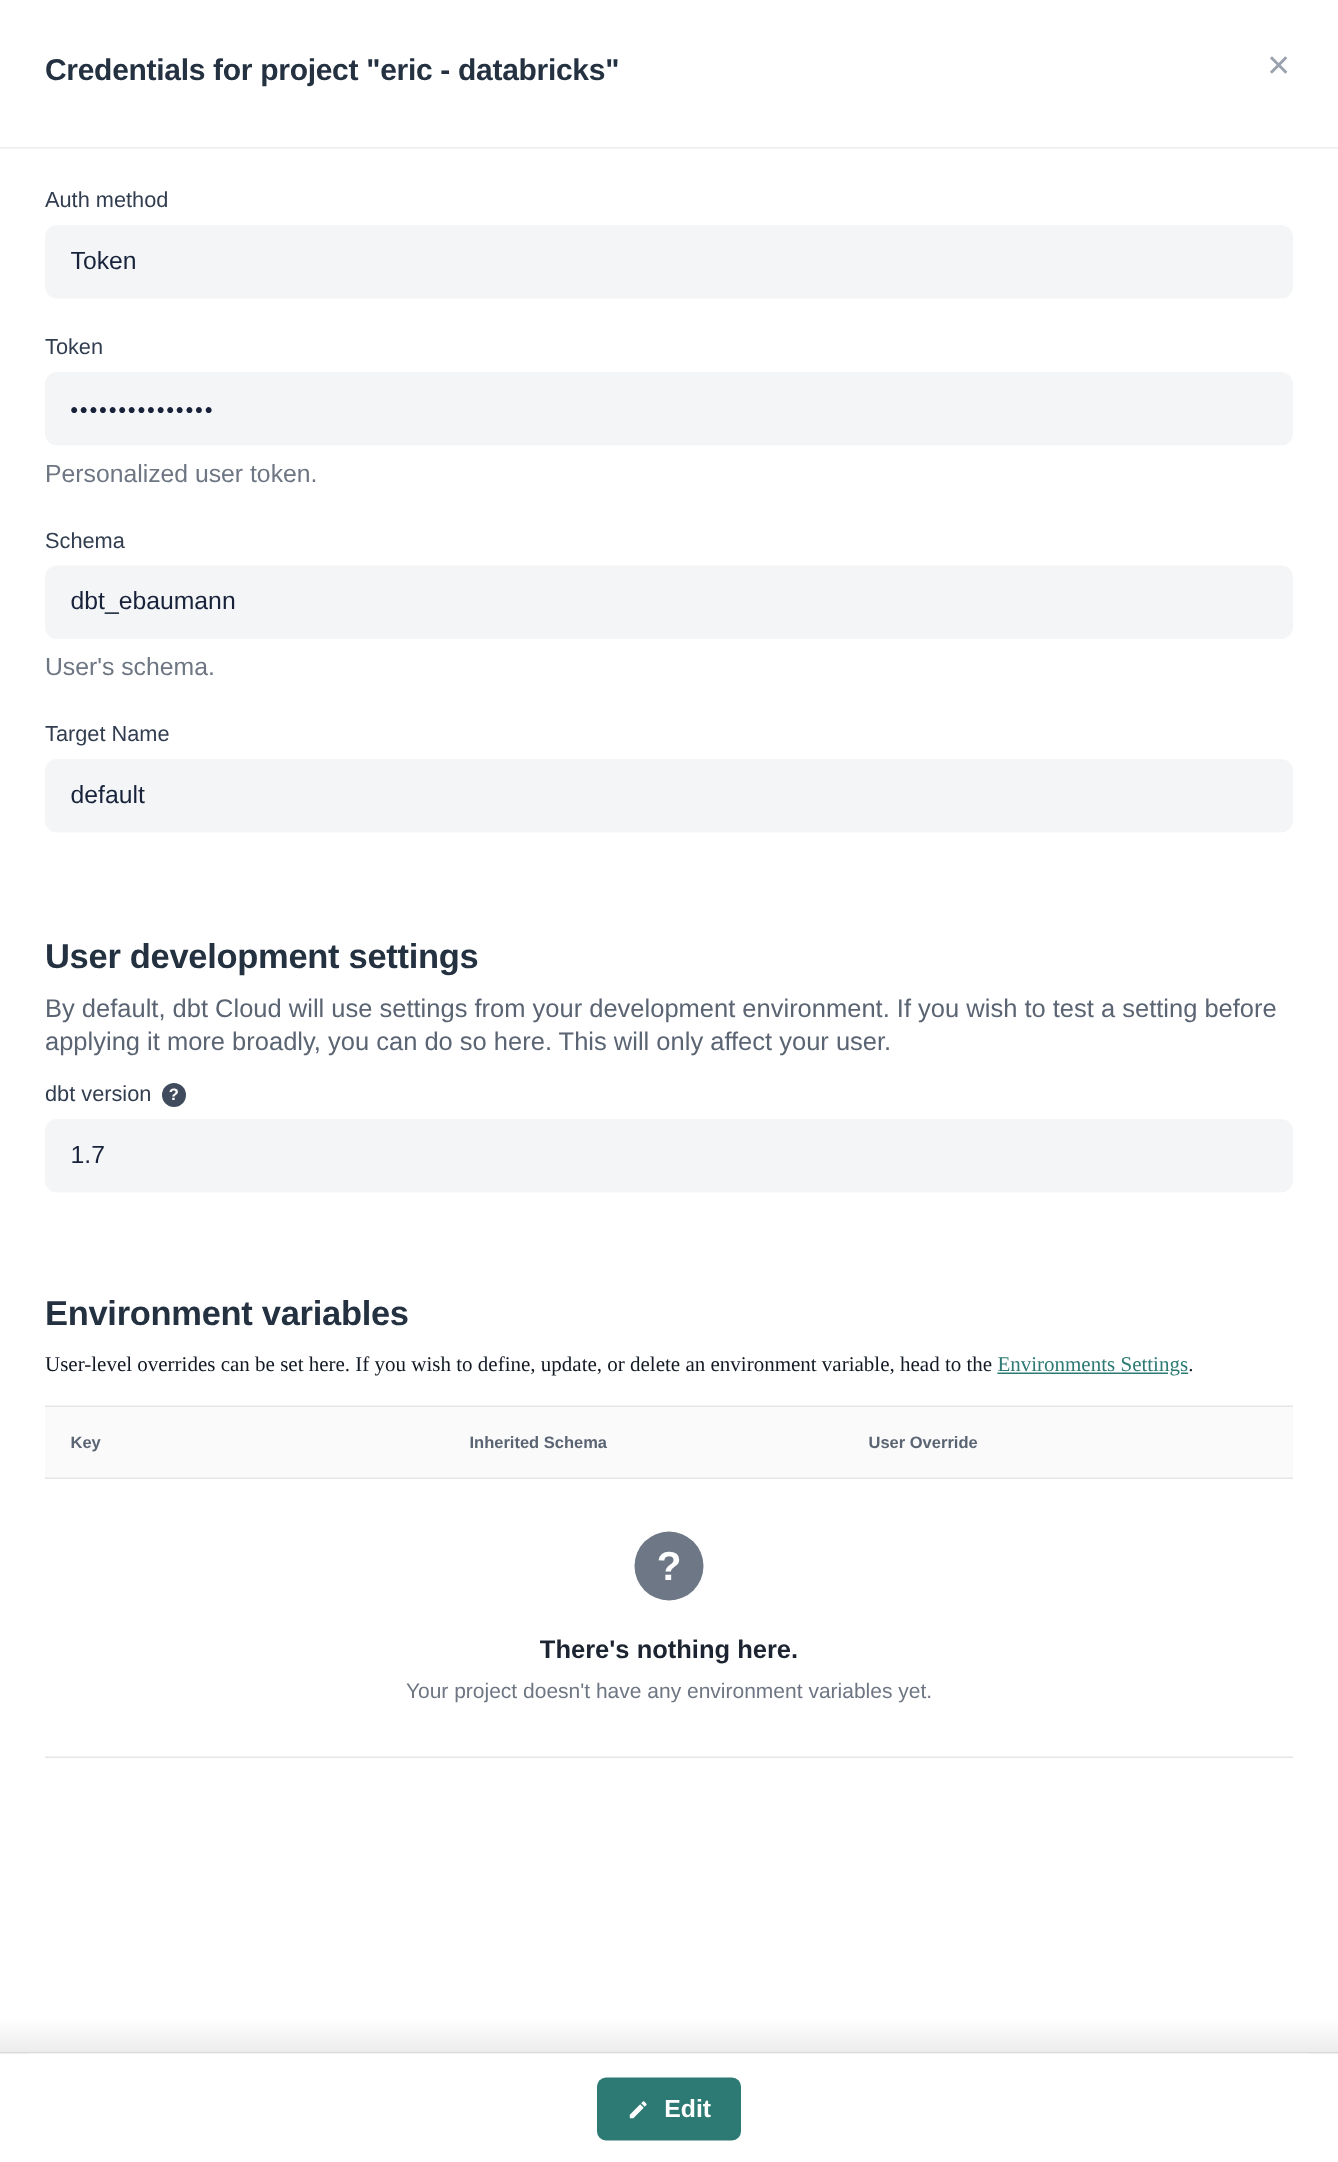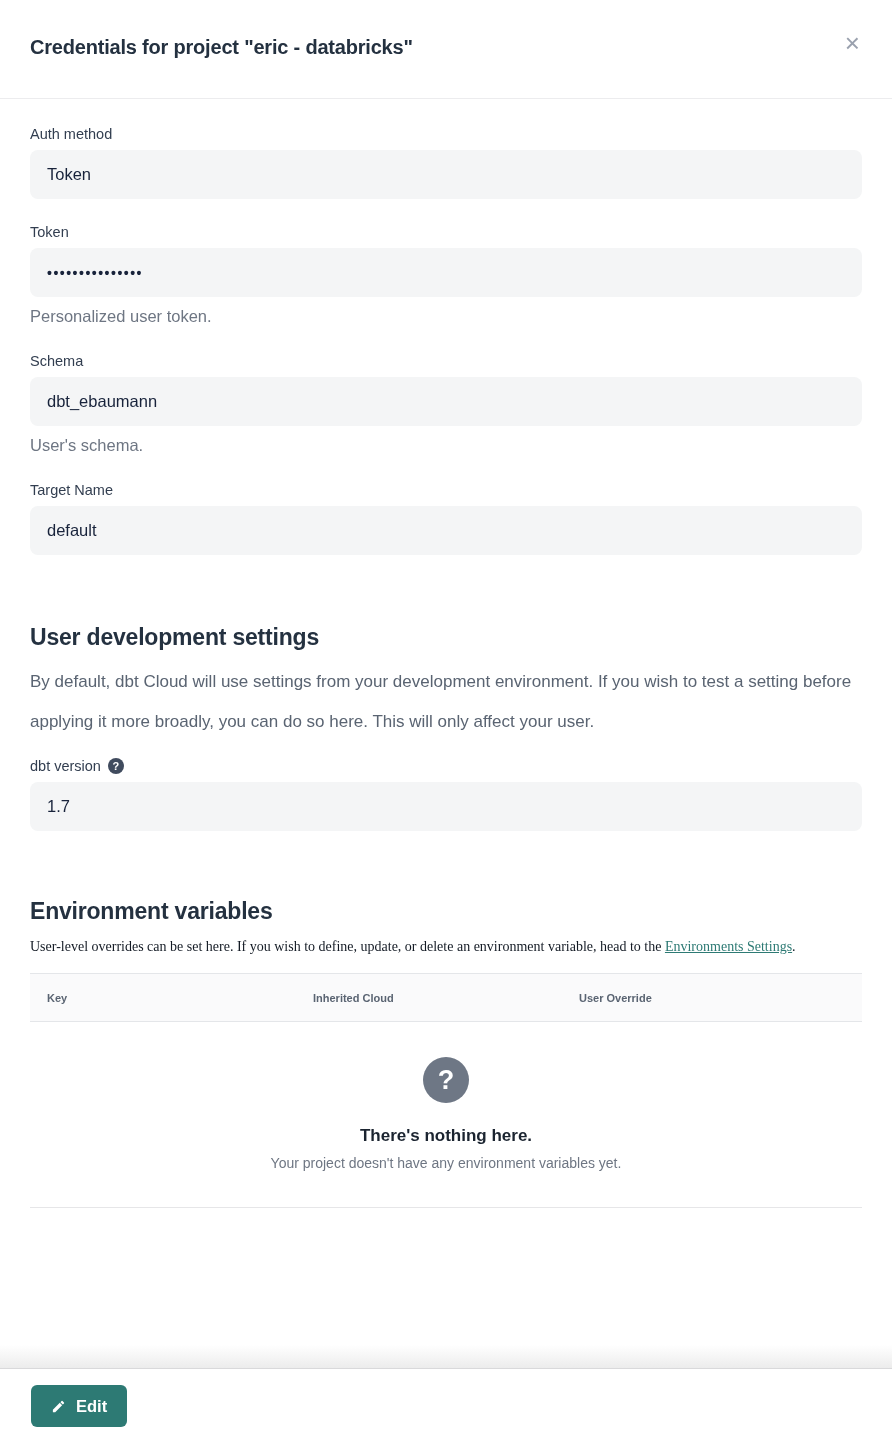--- a/index.html
+++ b/index.html
@@ -64,21 +64,21 @@
   .text-input.masked{
     font-size:14px;letter-spacing:1.5px;font-weight:700;
   }
   .mt-27{margin-top:27px;}
   .mt-25{margin-top:25px;}
   .mt-16{margin-top:16px;}
   .helper-text{
     margin-top:10px;font-size:16.5px;color:var(--muted-text);
   }
   .section-desc{
-    margin-top:11px;font-size:17px;line-height:40px;color:var(--slate-text);
+    margin-top:11px;font-size:17px;line-height:22px;color:var(--slate-text);
   }
   .env-desc{
     margin-top:6px;font-size:14px;line-height:32px;color:#131a24;font-family:Liberation Serif, serif;
   }
   .env-desc a{
     color:var(--accent-teal);text-decoration:underline;cursor:pointer;
   }
   .help-badge{
     width:16px;height:16px;border-radius:50%;
     background:#404b5e;color:#ffffff;
@@ -115,21 +115,21 @@
     border:none;border-top:1px solid #e6e6e8;margin-top:36px;
   }
   
   .scroll-shadow{
     flex:0 0 24px;width:100%;
     background:linear-gradient(#ffffff, #ececec);
     border-bottom:1px solid #d9d9db;
   }
   .modal-footer{
     flex:0 0 72px;background:#ffffff;
-    display:flex;justify-content:flex-start;align-items:flex-start;
+    display:flex;justify-content:center;align-items:flex-start;
     padding:16px 31px 0 31px;
     border-radius:21px;
   }
   .edit-btn{
     display:flex;align-items:center;gap:10px;
     background:var(--accent-teal);color:#ffffff;
     border:none;border-radius:6px;cursor:pointer;
     height:42px;padding:0 20px;
     font-size:16.5px;font-weight:600;
     font-family:"Liberation Sans",sans-serif;
@@ -177,21 +177,21 @@
       </div>
       <input class="text-input" readonly="" value="1.7" style="">
     </section>
 
     <section>
       <h2 class="section-heading heading-env">Environment variables</h2>
       <p class="env-desc"><span>User-level overrides can be set here. If you wish to define, update, or delete an environment variable, head to the </span><a>Environments Settings</a><span>.</span></p>
 
       <div class="env-table-header">
         <div class="env-th">Key</div>
-        <div class="env-th">Inherited Cloud</div>
+        <div class="env-th">Inherited Schema</div>
         <div class="env-th">User Override</div>
       </div>
 
       <div class="empty-state">
         <div class="q-circle">?</div>
         <div class="empty-title">There's nothing here.</div>
         <div class="empty-subtitle">Your project doesn't have any environment variables yet.</div>
       </div>
 
       <hr class="section-divider">

